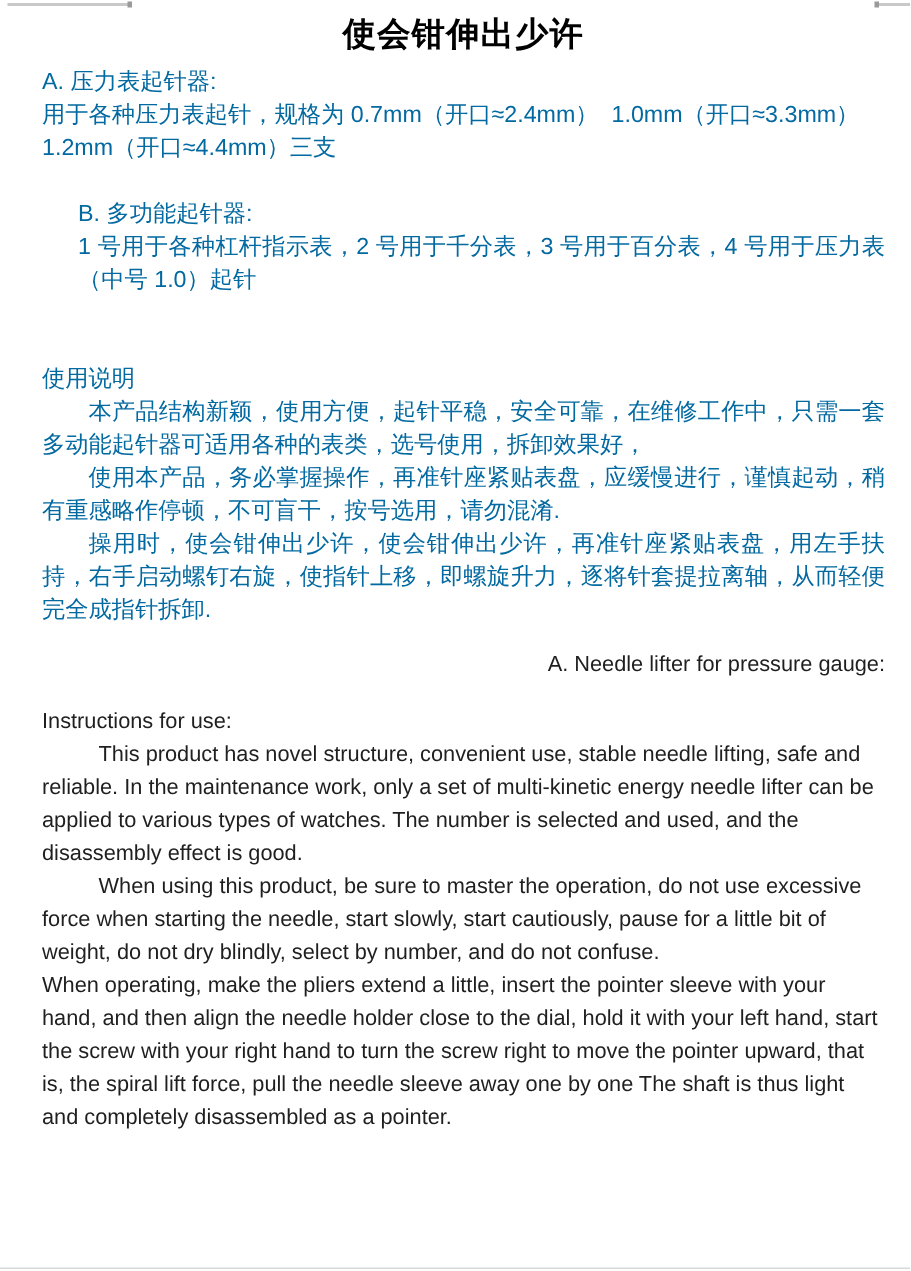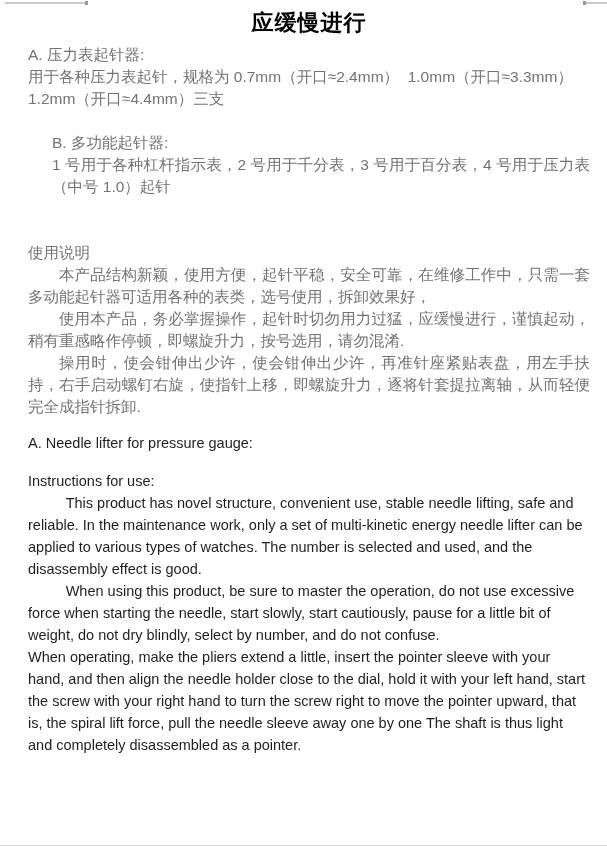--- a/index.html
+++ b/index.html
@@ -28,66 +28,66 @@
   .doc-title {
     margin: 8px 0 6px 0;
     text-align: center;
     font-size: 22px;
     font-weight: 700;
     letter-spacing: 1px;
     color: #000000;
   }
 
   
-  .cn p { margin: 0; font-size: 15.5px; line-height: 22px; color: #737373; }
+  .cn p { margin: 0; font-size: 15.5px; line-height: 22px; color: #0369a1; }
   .cn .justify { text-align: justify; }
   .cn .indent { text-indent: 2em; }
   .prewrap { white-space: pre-wrap; }
   .cn-section-a { margin-top: 5px; }
   .cn-section-b { margin-top: 22px; margin-left: 24px; }
   .cn-usage    { margin-top: 44px; }
 
   
   .en p { margin: 0; font-size: 14.5px; line-height: 22px; color: #1f1f1f; }
   .en .indent { text-indent: 2.6em; }
-  .en-section-a { margin-top: 14px; }
+  .en-section-a { margin-top: 14px; text-align: right; }
   .en-section-b { margin-top: 16px; }
   .en-usage    { margin-top: 16px; }
 </style>
 </head>
 <body>
 
 <div class="page">
 
   <div class="edge-bar edge-bar-left"></div>
   <div class="edge-cap edge-cap-left"></div>
   <div class="edge-bar edge-bar-right"></div>
   <div class="edge-cap edge-cap-right"></div>
   <div class="bottom-rule"></div>
 
   <div class="content">
 
-    <h1 class="doc-title">应缓慢进行</h1>
+    <h1 class="doc-title">使会钳伸出少许</h1>
 
     <div class="cn">
 
       <div class="cn-section-a">
         <p>A. 压力表起针器:</p>
         <p class="prewrap">用于各种压力表起针，规格为 0.7mm（开口≈2.4mm）  1.0mm（开口≈3.3mm）1.2mm（开口≈4.4mm）三支</p>
       </div>
 
       <div class="cn-section-b">
         <p>B. 多功能起针器:</p>
         <p class="justify">1 号用于各种杠杆指示表，2 号用于千分表，3 号用于百分表，4 号用于压力表（中号 1.0）起针</p>
       </div>
 
       <div class="cn-usage">
         <p>使用说明</p>
         <p class="justify indent">本产品结构新颖，使用方便，起针平稳，安全可靠，在维修工作中，只需一套多动能起针器可适用各种的表类，选号使用，拆卸效果好，</p>
-        <p class="justify indent">使用本产品，务必掌握操作，起针时切勿用力过猛，应缓慢进行，谨慎起动，稍有重感略作停顿，即螺旋升力，按号选用，请勿混淆.</p>
+        <p class="justify indent">使用本产品，务必掌握操作，再准针座紧贴表盘，应缓慢进行，谨慎起动，稍有重感略作停顿，不可盲干，按号选用，请勿混淆.</p>
         <p class="justify indent">操用时，使会钳伸出少许，使会钳伸出少许，再准针座紧贴表盘，用左手扶持，右手启动螺钉右旋，使指针上移，即螺旋升力，逐将针套提拉离轴，从而轻便完全成指针拆卸.</p>
       </div>
 
     </div>
 
     <div class="en">
 
       <div class="en-section-a">
         <p>A. Needle lifter for pressure gauge:</p>
       </div>

